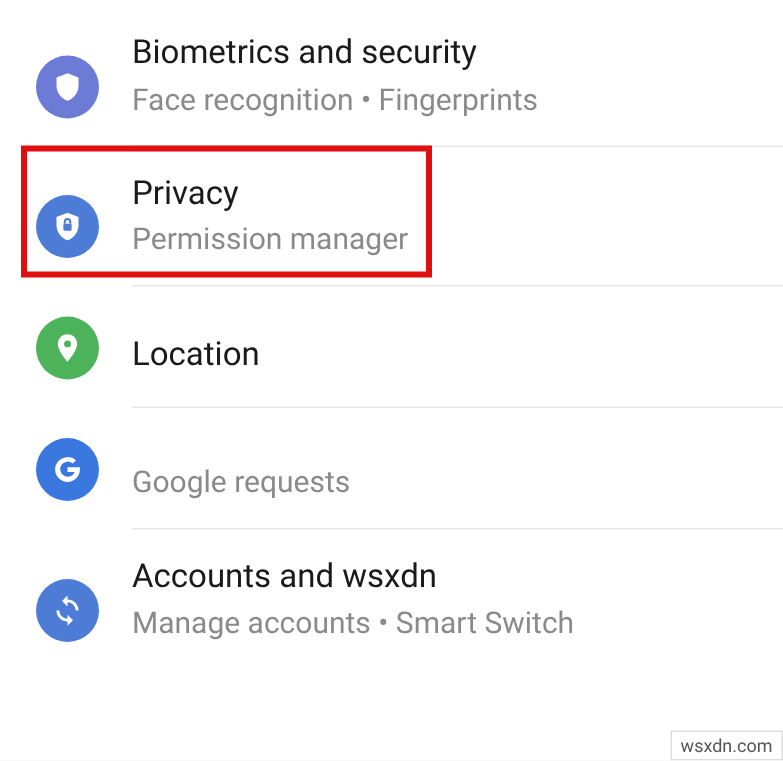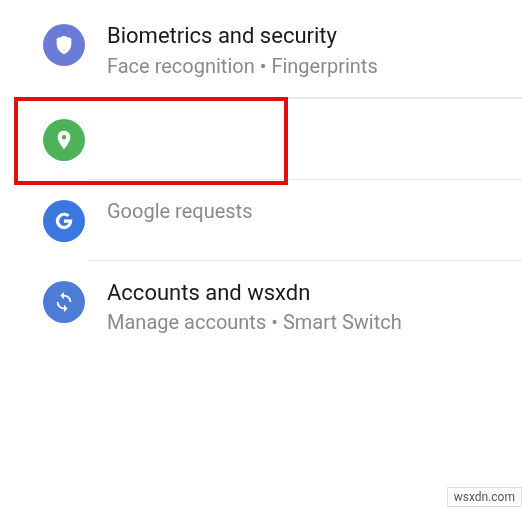--- a/index.html
+++ b/index.html
@@ -15,24 +15,23 @@
       position: relative;
     }
     .settings-list {
       background: #fff;
       width: 100%;
       height: 100%;
       padding-top: 4px;
     }
     .list-item {
       display: flex;
-      align-items: flex-start;
+      align-items: flex-end;
       padding: 18px 20px 18px 24px;
       position: relative;
-      margin-left: 19px;
     }
     .icon-wrapper {
       width: 42px;
       height: 42px;
       border-radius: 50%;
       display: flex;
       align-items: center;
       justify-content: center;
       flex-shrink: 0;
       margin-right: 22px;
@@ -100,29 +99,43 @@
           <path d="M12 2 L4 5 L4 11 C4 16 7.5 20.5 12 22 C16.5 20.5 20 16 20 11 L20 5 Z"></path>
         </svg>
     </div>
     <div class="text-content">
       <div class="item-title">Biometrics and security</div>
       <div class="item-subtitle">Face recognition  •  Fingerprints</div>
     </div>
   </div>
   <div class="divider"></div>
 
+  <div class="list-item">
+    <div class="icon-wrapper" style="background:#4d7cd6">
+      <svg viewBox="0 0 24 24">
+          <path d="M12 2 L4 5 L4 11 C4 16 7.5 20.5 12 22 C16.5 20.5 20 16 20 11 L20 5 Z" fill="#fff"></path>
+          <rect x="9" y="10" width="6" height="5" rx="1" fill="#4d7cd6"></rect>
+          <path d="M10 10 L10 8.5 A2 2 0 0 1 14 8.5 L14 10" stroke="#4d7cd6" stroke-width="1.5" fill="none"></path>
+        </svg>
+    </div>
+    <div class="text-content">
+      <div class="item-title">Privacy</div>
+      <div class="item-subtitle">Permission manager</div>
+    </div>
+  </div>
   <div class="divider"></div>
 
   <div class="list-item">
     <div class="icon-wrapper" style="background:#4db35a">
       <svg viewBox="0 0 24 24">
           <path d="M12 2 C8 2 5 5 5 9 C5 14 12 22 12 22 C12 22 19 14 19 9 C19 5 16 2 12 2 Z M12 11.5 A2.5 2.5 0 1 1 12 6.5 A2.5 2.5 0 0 1 12 11.5 Z"></path>
         </svg>
     </div>
     <div class="text-content">
+      <div class="item-title">Location</div>
     </div>
   </div>
   <div class="divider"></div>
 
   <div class="list-item">
     <div class="icon-wrapper" style="background:#3a78e0">
       <svg viewBox="0 0 24 24">
           <path d="M12 3 A9 9 0 1 0 21 12 L21 10.4 L12 10.4 L12 13.8 L17.3 13.8 A5.5 5.5 0 1 1 15.8 7.6 L18.2 5.2 A9 9 0 0 0 12 3 Z"></path>
         </svg>
     </div>

